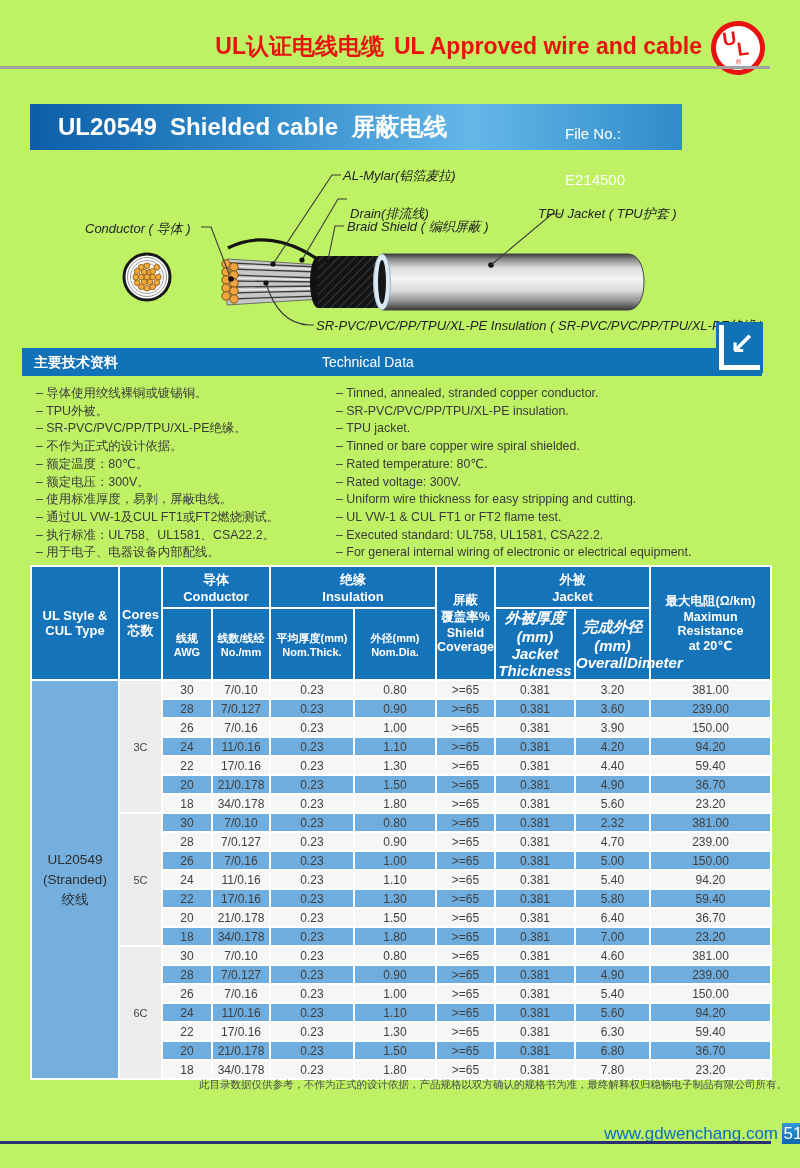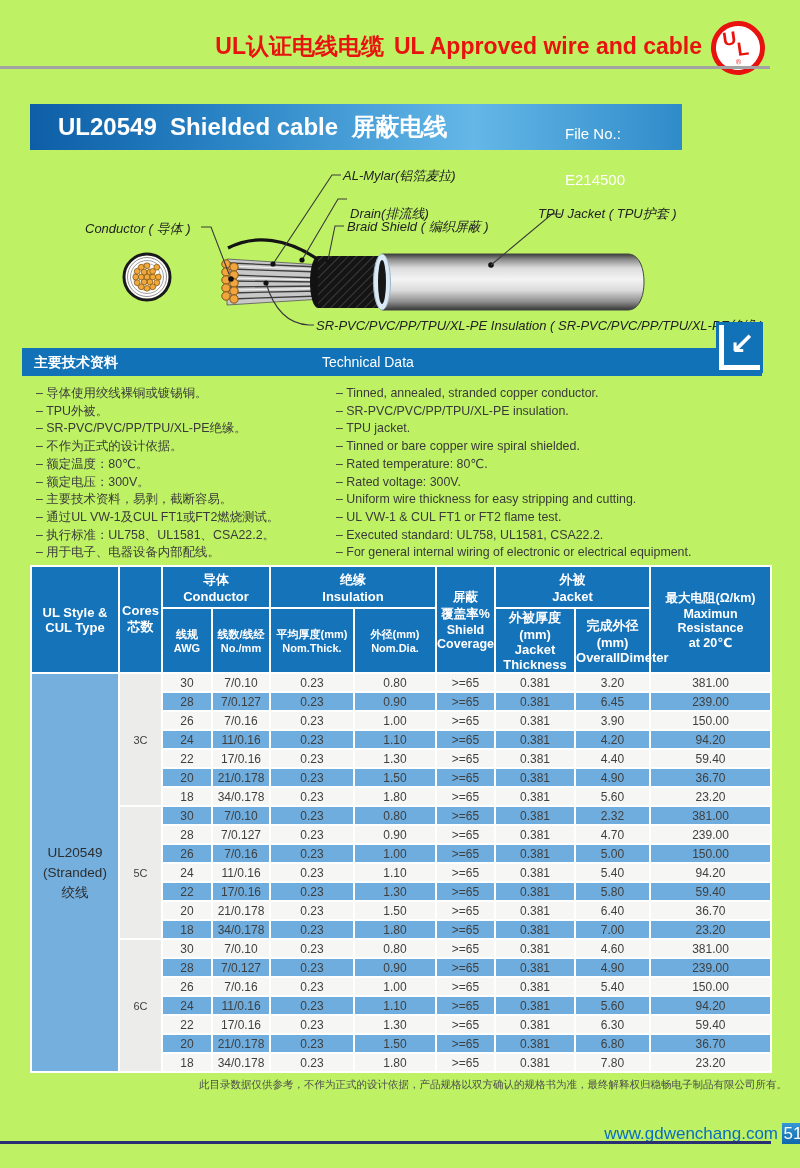--- a/index.html
+++ b/index.html
@@ -47,21 +47,21 @@
   .ti::before{content:"– ";}
 
   
   #spec-table{position:absolute;left:30px;top:565px;width:740px;
               border-collapse:collapse;table-layout:fixed;font-size:12px;color:#3f3f3f;}
   #spec-table th,#spec-table td{border:2px solid #fff;text-align:center;vertical-align:middle;padding:0;}
   #spec-table thead th{background:#1573ba;color:#fff;font-weight:bold;white-space:pre-line;font-size:12.5px;}
   #spec-table .h1 th{height:40px;}
   #spec-table .h2 th{height:46px;font-size:11px;}
   #spec-table th.big{font-size:13px;}
-  #spec-table th.small{font-size:13px;}
+  #spec-table th.small{font-size:15px;font-style:italic;}
   #spec-table tbody td{height:17px;}
   tr.rw td{background:#f6f6f4;}
   tr.rb td{background:#6fadde;}
   #spec-table td.ulstyle{background:#74afde;color:#2d2d2d;font-size:13.5px;white-space:pre-line;line-height:20px;}
   #spec-table td.cores{background:#ececea;font-size:11px;}
 
   
   .disclaimer{position:absolute;top:1078px;right:37px;font-size:10.5px;color:#4d4d4d;white-space:nowrap;}
   .site-row{position:absolute;top:1123px;right:20px;display:flex;align-items:center;margin-left:40px;}
   .site{color:#0a6dc0;font-size:17px;margin-right:4px;}
@@ -205,21 +205,21 @@
     <div class="corner-inner">↙</div>
   </div>
 
   <div class="tech-list zh">
       <div class="ti">导体使用绞线裸铜或镀锡铜。</div>
       <div class="ti">TPU外被。</div>
       <div class="ti">SR-PVC/PVC/PP/TPU/XL-PE绝缘。</div>
       <div class="ti">不作为正式的设计依据。</div>
       <div class="ti">额定温度：80℃。</div>
       <div class="ti">额定电压：300V。</div>
-      <div class="ti">主要技术资料，易剥，截断容易。</div>
+      <div class="ti">使用标准厚度，易剥，屏蔽电线。</div>
       <div class="ti">通过UL VW-1及CUL FT1或FT2燃烧测试。</div>
       <div class="ti">执行标准：UL758、UL1581、CSA22.2。</div>
       <div class="ti">用于电子、电器设备内部配线。</div>
     </div>
   <div class="tech-list en">
       <div class="ti">Tinned, annealed, stranded copper conductor.</div>
       <div class="ti">SR-PVC/PVC/PP/TPU/XL-PE insulation.</div>
       <div class="ti">TPU jacket.</div>
       <div class="ti">Tinned or bare copper wire spiral shielded.</div>
       <div class="ti">Rated temperature: 80℃.</div>
@@ -294,21 +294,21 @@
           <td>3.20</td>
           <td>381.00</td>
         </tr>
         <tr class="rb">
           <td>28</td>
           <td>7/0.127</td>
           <td>0.23</td>
           <td>0.90</td>
           <td>&gt;=65</td>
           <td>0.381</td>
-          <td>6.45</td>
+          <td>3.60</td>
           <td>239.00</td>
         </tr>
         <tr class="rw">
           <td>26</td>
           <td>7/0.16</td>
           <td>0.23</td>
           <td>1.00</td>
           <td>&gt;=65</td>
           <td>0.381</td>
           <td>3.90</td>

